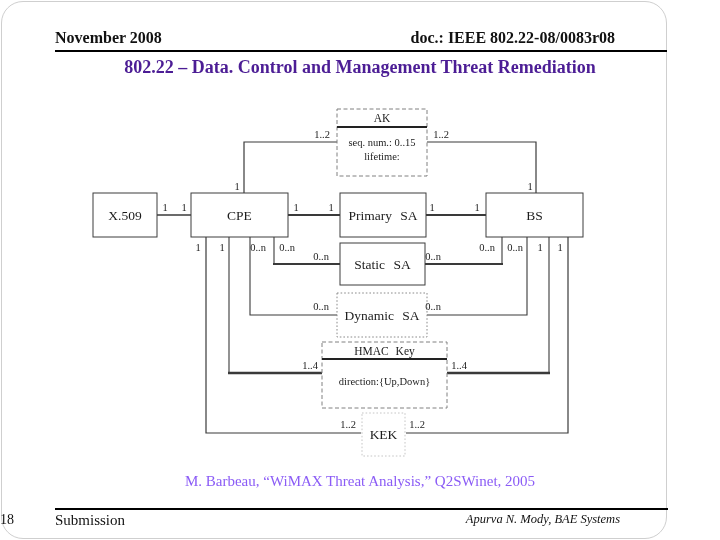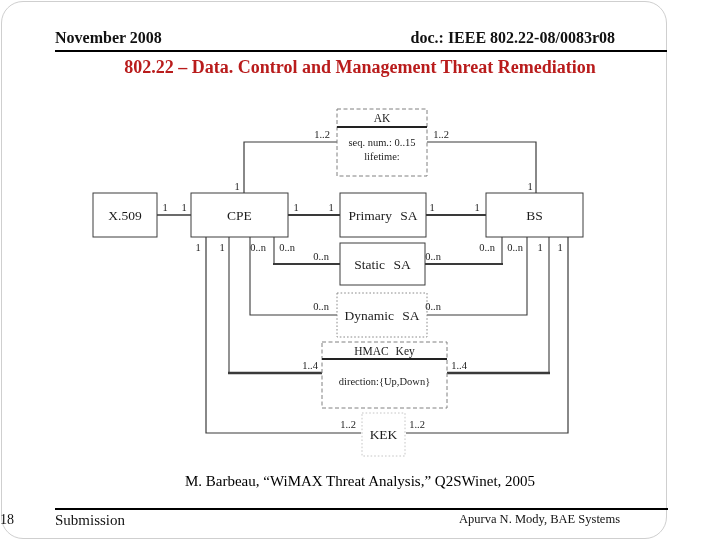--- a/index.html
+++ b/index.html
@@ -6,37 +6,37 @@
   .slide{position:relative;width:668px;height:540px;background:#ffffff;overflow:hidden;
          font-family:"Liberation Serif","DejaVu Serif",serif;color:#111;}
   .slide-frame{position:absolute;inset:1px;border:1.5px solid #cfcfcf;border-radius:22px;pointer-events:none;}
   .header-date{position:absolute;left:55px;top:29px;font-size:16px;font-weight:bold;white-space:nowrap;}
   .header-doc{position:absolute;right:53px;top:29px;font-size:16px;font-weight:bold;white-space:nowrap;margin-left:44px;}
   .header-rule{position:absolute;left:55px;top:50px;width:612px;height:2px;background:#000;}
   .slide-title{position:absolute;left:0;top:57px;width:720px;text-align:center;
                font-size:18px;font-weight:bold;white-space:nowrap;}
   .diagram{position:absolute;left:0;top:0;width:720px;height:540px;}
   svg text{font-family:"Liberation Serif","DejaVu Serif",serif;fill:#1c1c1c;}
-  .caption{position:absolute;left:0;top:473px;width:720px;text-align:center;font-size:15px;color:#000000;}
+  .caption{position:absolute;left:0;top:473px;width:720px;text-align:center;font-size:15px;color:#8b5cf6;}
   .footer-rule{position:absolute;left:55px;top:508px;width:617px;height:2px;background:#000;}
   .footer-left{position:absolute;left:55px;top:512px;font-size:15px;}
   .footer-page{position:absolute;left:0;top:512px;width:720px;text-align:left;font-size:14px;}
-  .footer-right{position:absolute;right:48px;top:512px;font-size:12.5px;}
+  .footer-right{position:absolute;right:48px;top:512px;font-size:12.5px;font-style:italic;}
 </style>
 </head>
 <body>
 
 <div class="slide">
   <div class="slide-frame"></div>
 
   <div class="header-date">November 2008</div>
   <div class="header-doc">doc.: IEEE 802.22-08/0083r08</div>
   <div class="header-rule"></div>
 
-  <div class="slide-title" style="color: #b91c1c;">802.22 – Data. Control and Management Threat Remediation</div>
+  <div class="slide-title" style="color: #4c1d95;">802.22 – Data. Control and Management Threat Remediation</div>
 
   <div class="diagram">
     <svg id="diagram-svg" width="720" height="540" viewBox="0 0 720 540">
         <polyline points="157,215 191,215" fill="none" stroke="#3a3a3a" stroke-width="1.6"></polyline>
         <polyline points="288,215 340,215" fill="none" stroke="#3a3a3a" stroke-width="2"></polyline>
         <polyline points="426,215 486,215" fill="none" stroke="#3a3a3a" stroke-width="2"></polyline>
         <polyline points="244,193 244,142 337,142" fill="none" stroke="#3a3a3a" stroke-width="1.2"></polyline>
         <polyline points="427,142 536,142 536,193" fill="none" stroke="#3a3a3a" stroke-width="1.2"></polyline>
         <polyline points="274,237 274,264" fill="none" stroke="#3a3a3a" stroke-width="1.1"></polyline>
         <polyline points="273,264 340,264" fill="none" stroke="#3a3a3a" stroke-width="2"></polyline>

